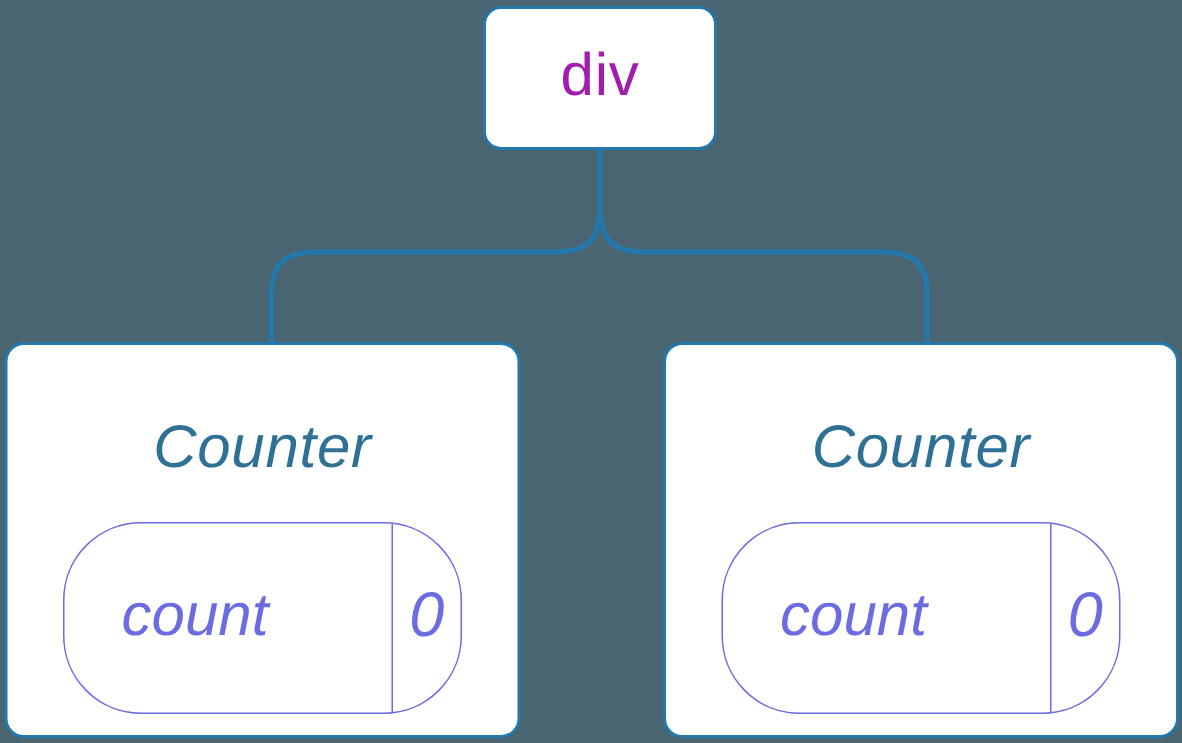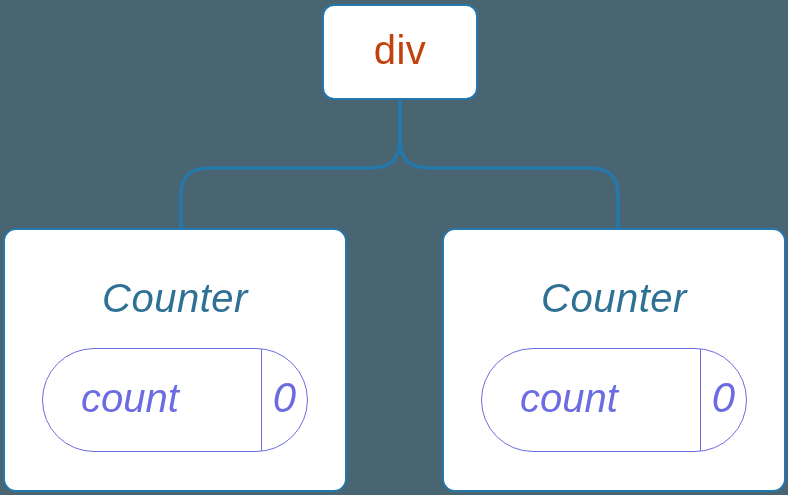--- a/index.html
+++ b/index.html
@@ -37,21 +37,21 @@
     left: 322px;
     top: 4px;
     width: 156px;
     height: 96px;
     border-radius: 12px;
     display: flex;
     align-items: center;
     justify-content: center;
   }
   .root-label {
-    color: #c2410c;
+    color: #a21caf;
     font-size: 40px;
     font-weight: 500;
     letter-spacing: 0.5px;
     line-height: 1;
     padding-bottom: 4px;
   }
   .child-node {
     top: 228px;
     width: 344px;
     height: 264px;
@@ -70,21 +70,21 @@
     font-size: 40px;
     font-weight: 500;
     letter-spacing: 0.5px;
     line-height: 48px;
   }
   .state-pill {
     position: absolute;
     left: 37px;            
     top: 118px;
     width: 266px;
-    height: 104px;
+    height: 128px;
     border: 1.5px solid #6c6ce2;
     border-radius: 52px;
     box-sizing: border-box;
     display: flex;
     align-items: stretch;
     color: #6c6ce2;
     gap: 44px;
   }
   .state-key-cell {
     width: 174px;

